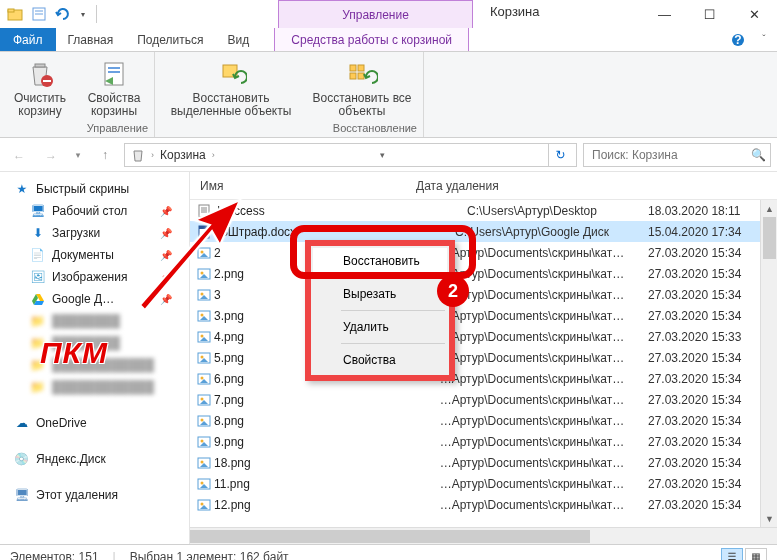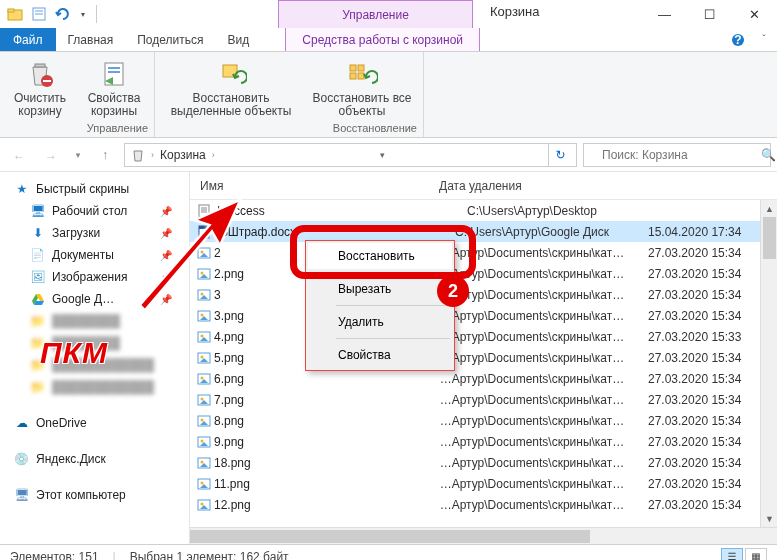--- a/index.html
+++ b/index.html
@@ -36,42 +36,42 @@
 
 
 .addrbar { height: 34px; border-bottom: 1px solid #e4e4e4; display:flex; align-items:center; padding: 0 6px; gap:6px;}
 .navbtn { width:26px; height:26px; display:flex; align-items:center; justify-content:center; color:#888; border-radius:3px;}
 .navbtn.disabled { color:#bbb;}
 .breadcrumb { flex:1; height:24px; border:1px solid #ccc; display:flex; align-items:center; padding:0 4px; gap:2px;}
 .bc-icon { width:18px; display:flex; align-items:center; justify-content:center;}
 .bc-sep { color:#888; font-size:9px; padding:0 2px;}
 .bc-text { color:#333; padding:0 2px;}
 .refreshbtn { width:24px; height:24px; border-left:1px solid #ccc; margin-left:auto; display:flex; align-items:center; justify-content:center; color:#0066cc;}
-.search { width:188px; height:24px; border:1px solid #ccc; display:flex; align-items:center; padding:0 18px; color:#888; gap:4px;}
+.search { width:188px; height:24px; border:1px solid #ccc; display:flex; align-items:center; padding:0 8px; color:#888; gap:4px;}
 .search input { border:none; outline:none; flex:1; font-size:12px; color:#888;}
 
 
 .main { display:flex; height: 372px; }
 
 
 .navpane { width: 190px; border-right:1px solid #e4e4e4; overflow:hidden; padding:6px 0;}
 .navitem { height:22px; display:flex; align-items:center; padding-left:14px; gap:6px; color:#222;}
 .navitem.sub { padding-left:30px;}
 .navitem.pin { position:relative;}
 .navitem .pin-ico { position:absolute; right:16px; color:#888; font-size:10px;}
 .navitem .nico { width:16px; height:16px; display:flex; align-items:center; justify-content:center;}
 .navsep { height:14px;}
 .blurred { filter: blur(2px); color:#aaa;}
 
 
 .filelist { flex:1; display:flex; flex-direction:column; position:relative;}
 .colheader { height:28px; display:flex; align-items:center; border-bottom:1px solid #e8e8e8; color:#444; padding-left:4px;}
 .col-name { width:222px; padding-left:6px;}
 .col-loc { width:232px;}
-.col-date { flex:1;margin-left:23px;}
+.col-date { flex:1;}
 .rows { flex:1; overflow:hidden;}
 .row { height:21px; display:flex; align-items:center; padding-left:4px;}
 .row.selected { background:#cce8ff;}
 .row .fico { width:20px; display:flex; align-items:center; justify-content:center;}
 .row .fname { width:202px; overflow:hidden; white-space:nowrap; text-overflow:ellipsis; color:#222;}
 .row .floc { width:232px; overflow:hidden; white-space:nowrap; text-overflow:ellipsis; color:#333;text-align:center;}
 .row .fdate { flex:1; color:#333;}
 
 .scroll-x { height:17px; background:#f0f0f0; border-top:1px solid #ddd; position:relative;}
 .scroll-x .thumb { position:absolute; left:0; top:2px; width:400px; height:13px; background:#cdcdcd;}
@@ -79,21 +79,21 @@
 .scroll-y .thumb { position:absolute; left:2px; top:0; width:13px; height:42px; background:#cdcdcd;}
 .scroll-y .arrow { position:absolute; left:0; width:17px; height:17px; display:flex; align-items:center; justify-content:center; color:#666; font-size:9px;}
 
 
 .statusbar { height:24px; border-top:1px solid #d0d0d0; display:flex; align-items:center; padding: 0 10px; gap:14px; color:#444; background:#fff;}
 .statusbar .views { margin-left:auto; display:flex; gap:2px;}
 .statusbar .viewbtn { width:22px; height:18px; border:1px solid #ccc; display:flex; align-items:center; justify-content:center; font-size:10px;}
 .statusbar .viewbtn.active { background:#cce8ff; border-color:#7ab8e8;}
 
 
-.ctxmenu { position:absolute; left:305px; top:240px; width:150px; background:#f0f0f0; border:1px solid #ef4444; box-shadow: 3px 3px 6px rgba(0,0,0,0.25); padding:2px;}
+.ctxmenu { position:absolute; left:305px; top:240px; width:150px; background:#f0f0f0; border:6px solid #ef4444; box-shadow: 3px 3px 6px rgba(0,0,0,0.25); padding:2px;}
 .ctx-item { height:26px; display:flex; align-items:center; padding-left:30px; background:#f0f0f0; position:relative;}
 .ctx-item.hover { background:#fff;}
 .ctx-sep { height:1px; background:#d0d0d0; margin:3px 2px 3px 28px;}
 
 
 .redbox { position:absolute; left:290px; top:225px; width:186px; height:54px; border:7px solid #e30000; border-radius:14px; pointer-events:none;}
 .redcircle { position:absolute; left:437px; top:275px; width:32px; height:32px; background:#e30000; border-radius:50%; display:flex; align-items:center; justify-content:center; color:#fff; font-size:18px; font-weight:bold; pointer-events:none;}
 
 
 .arrow-overlay { position:absolute; left:120px; top:195px; pointer-events:none;}
@@ -134,21 +134,21 @@
     <div>☐</div>
     <div>✕</div>
   </div>
 </div>
 
 <div class="tabs">
   <div class="tab file">Файл</div>
   <div class="tab">Главная</div>
   <div class="tab">Поделиться</div>
   <div class="tab">Вид</div>
-  <div class="tab mgmt-tab" style="margin-left:24px; min-width:195px; justify-content:center;">Средства работы с корзиной</div>
+  <div class="tab mgmt-tab" style="margin-left:13px; min-width:195px; justify-content:center;">Средства работы с корзиной</div>
   <div class="help">
       <svg width="14" height="14">
         <circle cx="7" cy="7" r="6" fill="#1979ca"></circle>
         <text x="7" y="11" fill="#fff" font-size="11" text-anchor="middle" font-weight="bold">?</text>
       </svg>
     </div>
   <div class="ribexpand">ˇ</div>
 </div>
 
 <div class="ribbon">
@@ -292,41 +292,42 @@
         <span>OneDrive</span>
       </div>
     <div class="navsep"></div>
     <div class="navitem">
         <span class="nico" style="color:#888;">💿</span>
         <span>Яндекс.Диск</span>
       </div>
     <div class="navsep"></div>
     <div class="navitem">
         <span class="nico" style="color:#5088c0;">🖥</span>
-        <span>Этот компьютер</span>
+        <span>Этот удаления</span>
       </div>
   </div>
 
   <div class="filelist">
     <div class="colheader">
       <div class="col-name">Имя</div>
       <div class="col-date">Дата удаления</div>
     </div>
     <div class="rows" id="rows">
         <div class="row">
           <span class="fico">
             <svg width="16" height="16">
               <rect x="3" y="2" width="10" height="12" fill="#fff" stroke="#888"></rect>
               <line x1="5" y1="5" x2="11" y2="5" stroke="#888"></line>
               <line x1="5" y1="7" x2="11" y2="7" stroke="#888"></line>
               <line x1="5" y1="9" x2="11" y2="9" stroke="#888"></line>
             </svg>
           </span>
           <span class="fname">.htaccess</span>
           <span class="floc">C:\Users\Артур\Desktop</span>
+          <span class="fdate">18.03.2020 18:11</span>
         </div>
         <div class="row selected">
           <span class="fico">
             <svg width="16" height="16">
               <rect x="3" y="2" width="10" height="12" fill="#fff" stroke="#2a5699"></rect>
               <rect x="3" y="2" width="10" height="3" fill="#2a5699"></rect>
             </svg>
           </span>
           <span class="fname">~$Штраф.docx</span>
           <span class="floc">C:\Users\Артур\Google Диск</span>

